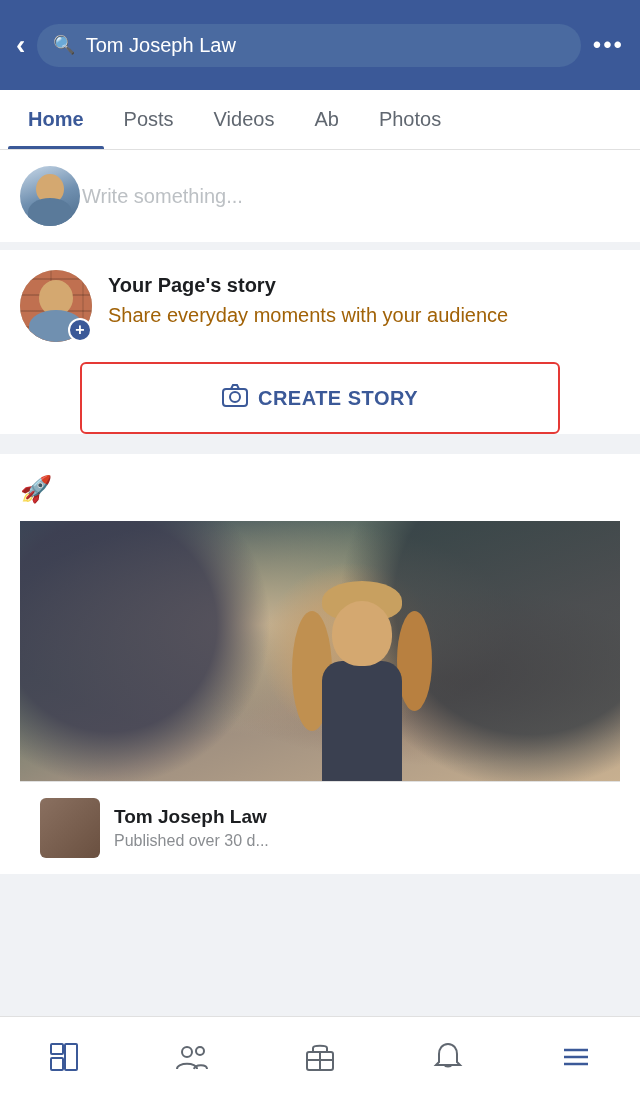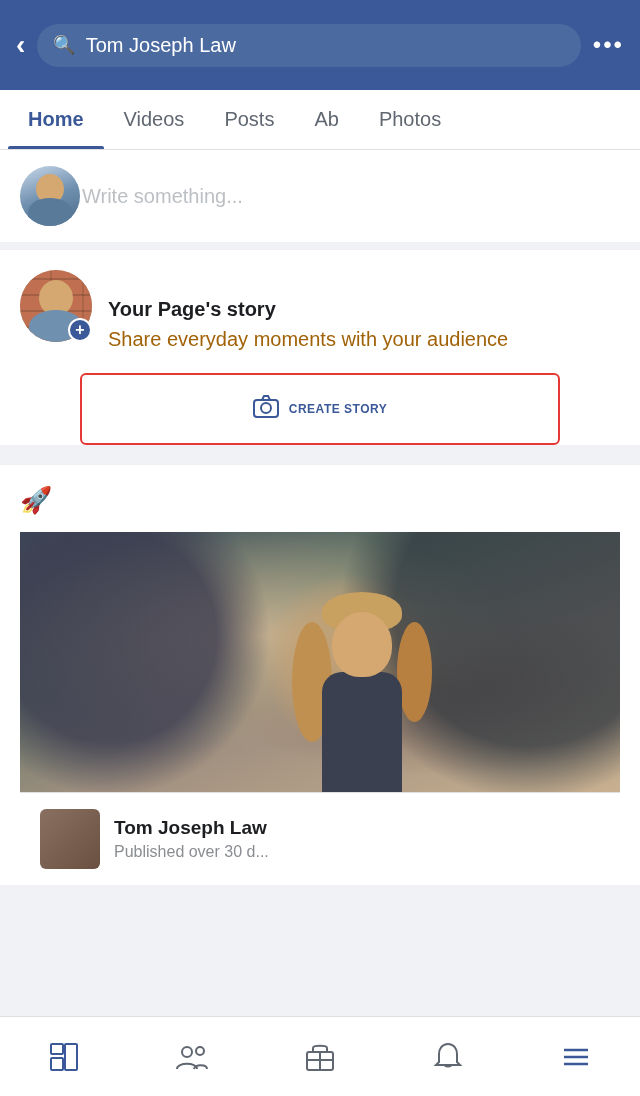--- a/index.html
+++ b/index.html
@@ -126,21 +126,20 @@
       align-items: center;
       justify-content: center;
       color: white;
       font-size: 16px;
       font-weight: bold;
       line-height: 1;
     }
     .story-text {
       flex: 1;
       padding-top: 4px;
-      margin-top: 24px;
     }
     .story-title {
       font-size: 20px;
       font-weight: 700;
       color: #1c1e21;
       margin-bottom: 4px;
     }
     .story-subtitle {
       font-size: 20px;
       color: #a16207;
@@ -158,21 +157,21 @@
       margin: 20px 60px;
       cursor: pointer;
       background: white;
     }
     .camera-icon {
       color: #3b5998;
       font-size: 24px;
     }
     .create-story-text {
       color: #3b5998;
-      font-size: 12px;
+      font-size: 20px;
       font-weight: 700;
       letter-spacing: 0.5px;
     }
 
     
     .boost-section {
       background: white;
       padding: 20px 20px 0;
     }
     .boost-header {
@@ -373,22 +372,22 @@
   <div class="header-back">‹</div>
   <div class="header-search">
     <span class="search-icon-inner">🔍</span>
     <span class="header-search-text">Tom Joseph Law</span>
   </div>
   <div class="header-more">•••</div>
 </div>
 
 <div class="nav-tabs">
   <div class="nav-tab active">Home</div>
+  <div class="nav-tab">Posts</div>
   <div class="nav-tab">Videos</div>
-  <div class="nav-tab">Posts</div>
   <div class="nav-tab">Ab</div>
   <div class="nav-tab">Photos</div>
 </div>
 
 <div class="post-box">
   <div class="avatar-small-1">
     <div class="head-shape"></div>
     <div class="body-shape"></div>
   </div>
   <span class="post-placeholder">Write something...</span>

